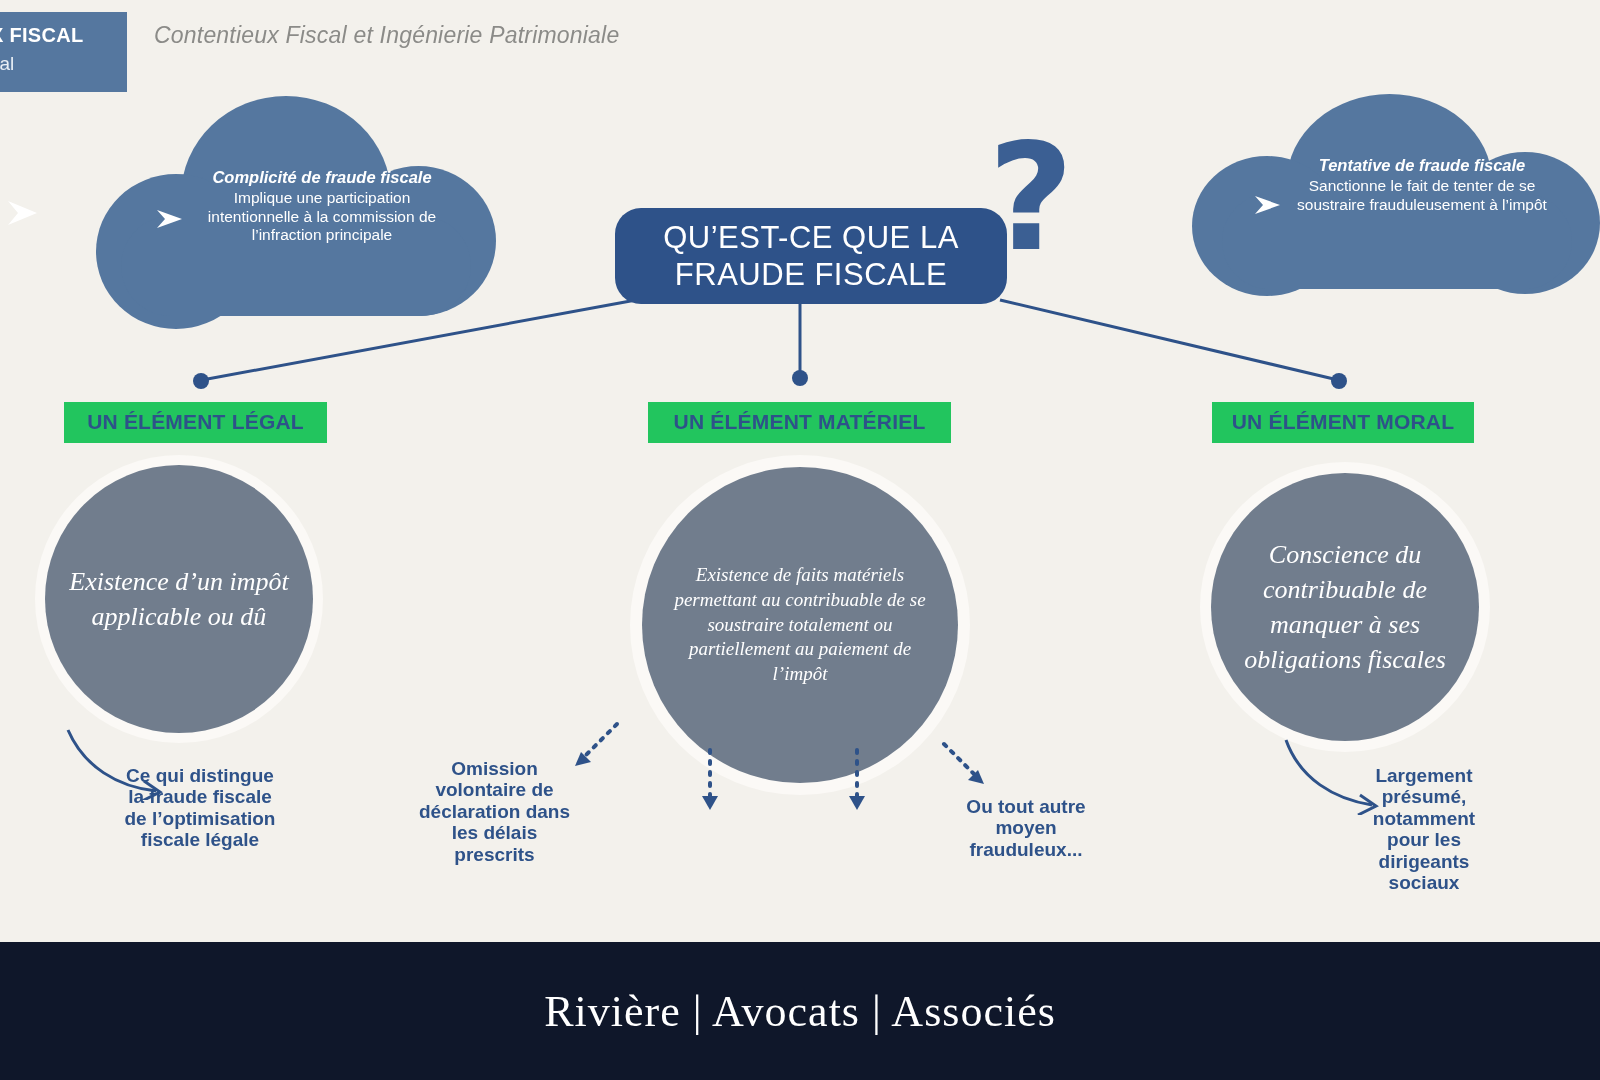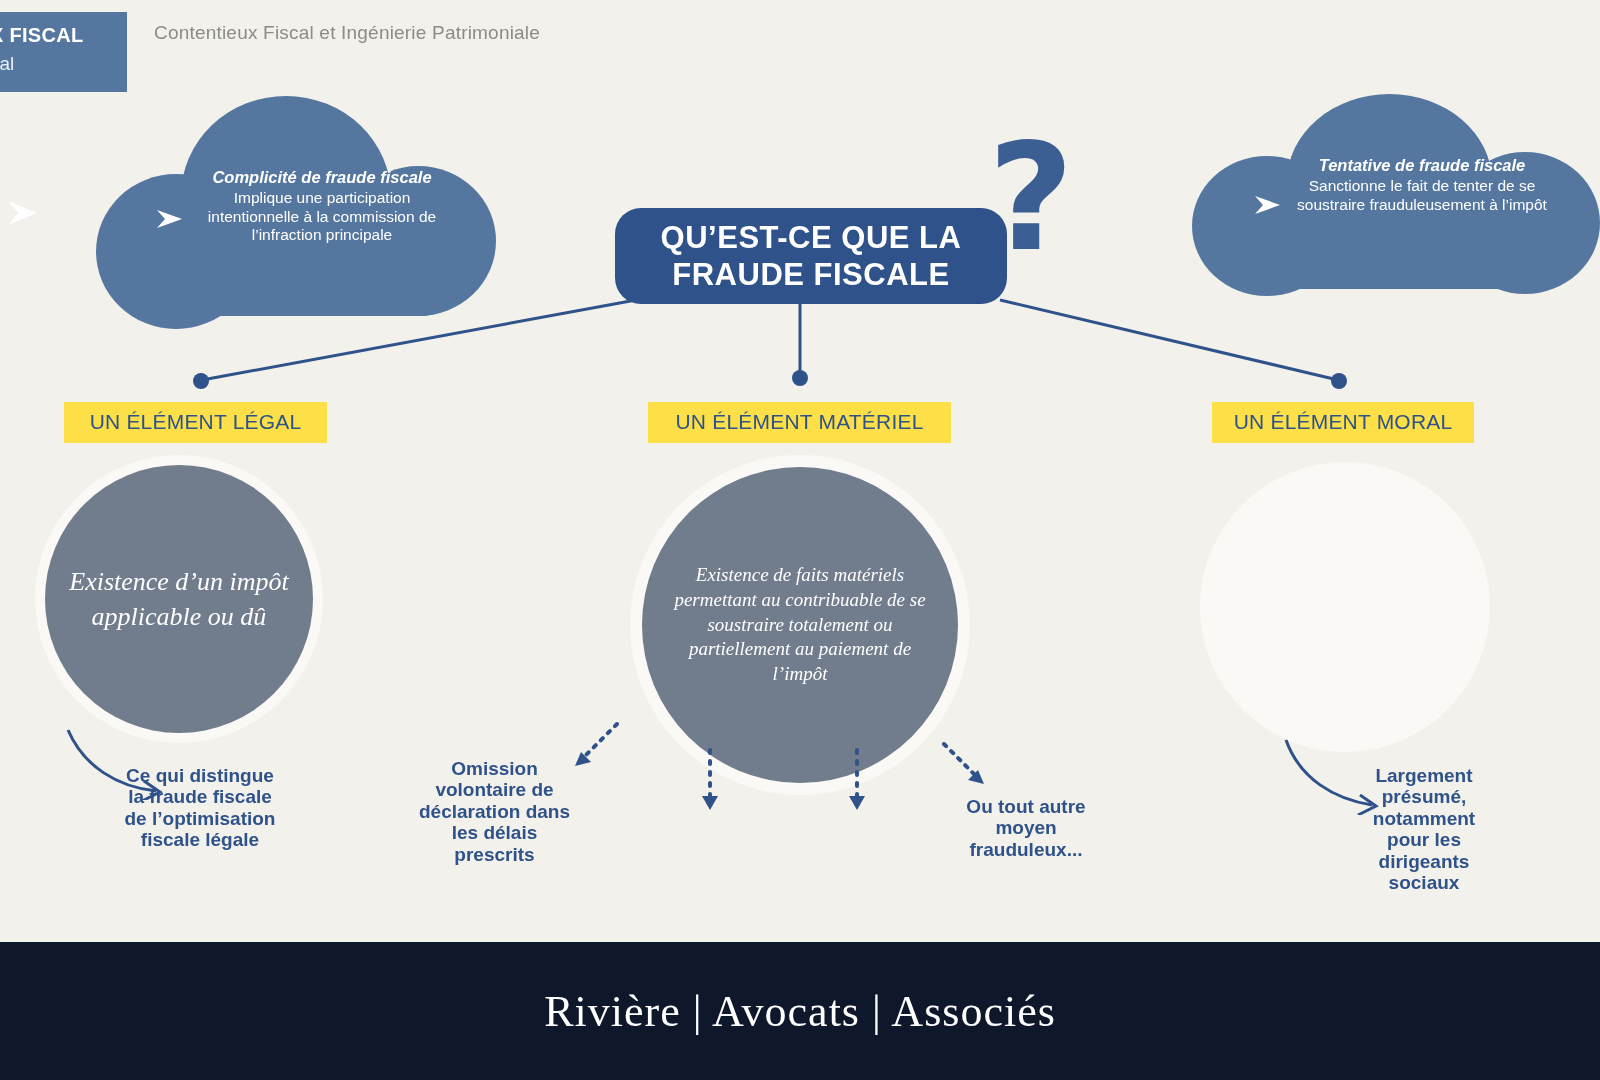--- a/index.html
+++ b/index.html
@@ -21,21 +21,21 @@
   }
   .top-badge .b1 {
     color: #FFFFFF; font-weight: bold; font-size: 20px;
     letter-spacing: .3px; white-space: nowrap; padding-left: 48px;
   }
   .top-badge .b2 {
     color: #E8EEF5; font-size: 19px; white-space: nowrap; padding-left: 48px; margin-top: 6px;
   }
   .top-sub {
     position: absolute; left: 154px; top: 22px;
-    color: #8B8B88; font-size: 19px; letter-spacing: .2px;
+    color: #8B8B88; font-size: 23px; letter-spacing: .2px; font-style: italic;
   }
 
   
   .edge-chevron {
     position: absolute; left: 6px; top: 198px;
     width: 34px; height: 30px; color: #FFFFFF;
   }
 
   
   .cloud { position: absolute; }
@@ -81,29 +81,29 @@
 
   
   .center-title {
     position: absolute; left: 615px; top: 208px;
     width: 392px; height: 96px;
     background: #2E5289; border-radius: 26px;
     display: flex; align-items: center; justify-content: center;
     z-index: 6;
   }
   .center-title span {
-    color: #FFFFFF; font-weight: bold; font-size: 31px;
+    color: #FFFFFF; font-weight: normal; font-size: 31px;
     line-height: 1.2; text-align: center; letter-spacing: .5px;
   }
 
   
   #connectors { position: absolute; left: 0; top: 0; width: 1600px; height: 1080px; z-index: 1; }
   .pillar-head {
-    position: absolute; background: #fde047;
-    color: #2E5289; font-weight: normal; font-size: 21px;
+    position: absolute; background: #22c55e;
+    color: #2E5289; font-weight: bold; font-size: 21px;
     letter-spacing: .2px; padding: 8px 18px 9px 18px;
     white-space: nowrap; text-align: center;
   }
   .circle-wrap { position: absolute; font-family: Liberation Serif, serif; }
   .circle-ring {
     position: absolute; left: 0; top: 0; width: 100%; height: 100%;
     border-radius: 50%; background: #FBF9F6;
   }
   .circle-fill {
     position: absolute; border-radius: 50%; background: #717D8D;
@@ -228,20 +228,23 @@
 
   <svg style="position:absolute; left:938px; top:740px; width:60px; height:62px; z-index:3;">
     <line x1="6" y1="4" x2="40" y2="38" stroke="#2E5289" stroke-width="4" stroke-dasharray="3 7" stroke-linecap="round"></line>
     <path d="M46 44 L30 40 L40 30 Z" fill="#2E5289"></path>
   </svg>
   <div class="sub-label" style="left:952px; top:796px; width:148px;">Ou tout autre moyen frauduleux...</div>
 
   <div class="pillar-head" style="left:1212px; top:402px; width:262px;">UN ÉLÉMENT MORAL</div>
   <div class="circle-wrap" style="left:1200px; top:462px; width:290px; height:290px;">
     <div class="circle-ring"></div>
+    <div class="circle-fill" style="left:11px; top:11px; width:268px; height:268px;">
+      <span>Conscience du contribuable de manquer à ses obligations fiscales</span>
+    </div>
   </div>
   <svg style="position:absolute; left:1278px; top:735px; width:120px; height:80px; z-index:3;">
     <path d="M8 5 C 22 44, 56 64, 94 70" stroke="#2E5289" stroke-width="3" fill="none"></path>
     <path d="M82 60 L98 71 L80 80" stroke="#2E5289" stroke-width="3" fill="none"></path>
   </svg>
   <div class="sub-label" style="left:1358px; top:765px; width:132px;">Largement présumé, notamment pour les dirigeants sociaux</div>
 
   <div class="footer">
     <span>Rivière | Avocats | Associés</span>
   </div>

